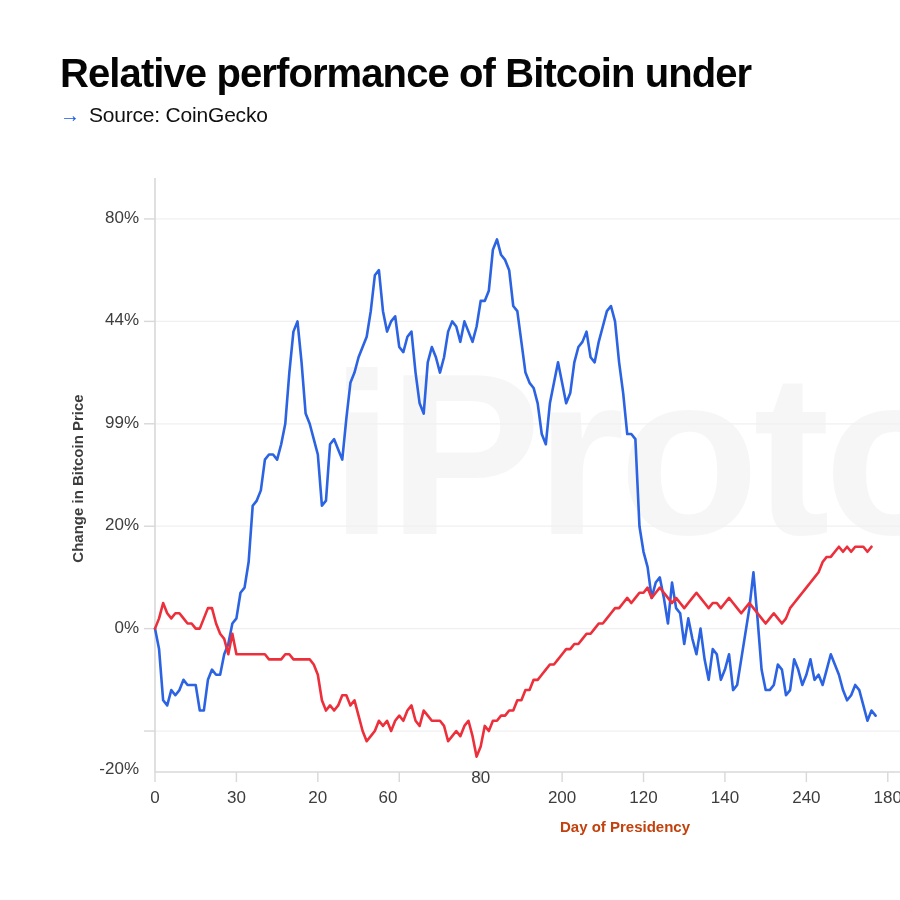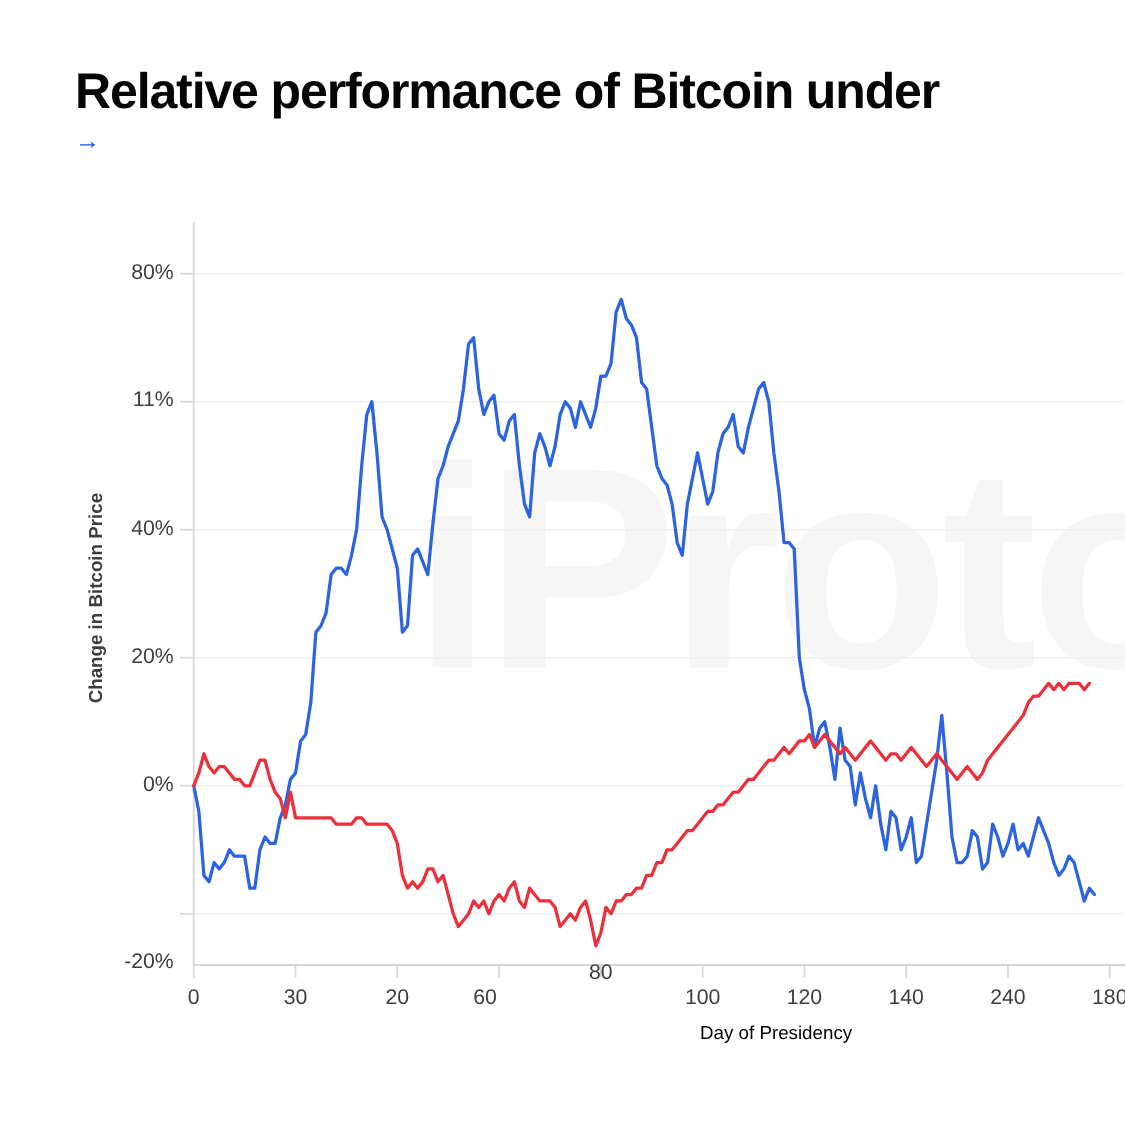--- a/index.html
+++ b/index.html
@@ -115,36 +115,37 @@
     font-size: 15px;
     font-weight: 700;
     color: #3d3d3d;
     white-space: nowrap;
   }
   #xlabel {
     position: absolute;
     left: 560px;
     top: 818px;
     font-size: 15px;
-    font-weight: 400;
-    color: #000000;
+    font-weight: 700;
+    color: #c2410c;
     white-space: nowrap;
   }
 </style>
 </head>
 <body>
 
 <div id="page">
 
   <div id="watermark">iProto</div>
 
   <div id="header">
     <h1 id="chart-title">Relative performance of Bitcoin under</h1>
     <div id="source-line">
       <span id="source-arrow">→</span>
+      <span id="source-text">Source: CoinGecko</span>
     </div>
   </div>
 
   <div id="chart-area">
     <svg id="plot-svg" width="900" height="900" viewBox="0 0 900 900">
       <g id="gridlines">
           <line x1="155" x2="900" y1="731.0344827586207" y2="731.0344827586207" stroke="#f0f0f0" stroke-width="1.2"></line>
           <line x1="144" x2="155" y1="731.0344827586207" y2="731.0344827586207" stroke="#d8d8d8" stroke-width="1.4"></line>
           <line x1="155" x2="900" y1="628.6206896551724" y2="628.6206896551724" stroke="#f0f0f0" stroke-width="1.2"></line>
           <line x1="144" x2="155" y1="628.6206896551724" y2="628.6206896551724" stroke="#d8d8d8" stroke-width="1.4"></line>
@@ -176,31 +177,31 @@
       <g id="series-layer">
           <polyline points="155.00,628.62 159.07,649.10 163.14,700.31 167.21,705.43 171.28,690.07 175.36,695.19 179.43,690.07 183.50,679.83 187.57,684.95 191.64,684.95 195.71,684.95 199.78,710.55 203.85,710.55 207.92,679.83 211.99,669.59 216.07,674.71 220.14,674.71 224.21,654.22 228.28,643.98 232.35,623.50 236.42,618.38 240.49,592.78 244.56,587.66 248.63,562.05 252.70,505.72 256.78,500.60 260.85,490.36 264.92,459.64 268.99,454.52 273.06,454.52 277.13,459.64 281.20,444.28 285.27,423.79 289.34,372.59 293.42,331.62 297.49,321.38 301.56,362.34 305.63,413.55 309.70,423.79 313.77,439.16 317.84,454.52 321.91,505.72 325.98,500.60 330.05,444.28 334.13,439.16 338.20,449.40 342.27,459.64 346.34,418.67 350.41,382.83 354.48,372.59 358.55,357.22 362.62,346.98 366.69,336.74 370.77,311.14 374.84,275.29 378.91,270.17 382.98,311.14 387.05,331.62 391.12,321.38 395.19,316.26 399.26,346.98 403.33,352.10 407.40,336.74 411.48,331.62 415.55,372.59 419.62,403.31 423.69,413.55 427.76,362.34 431.83,346.98 435.90,357.22 439.97,372.59 444.04,357.22 448.11,331.62 452.19,321.38 456.26,326.50 460.33,341.86 464.40,321.38 468.47,331.62 472.54,341.86 476.61,326.50 480.68,300.90 484.75,300.90 488.83,290.66 492.90,249.69 496.97,239.45 501.04,254.81 505.11,259.93 509.18,270.17 513.25,306.02 517.32,311.14 521.39,341.86 525.46,372.59 529.54,382.83 533.61,387.95 537.68,403.31 541.75,434.03 545.82,444.28 549.89,403.31 553.96,382.83 558.03,362.34 562.10,382.83 566.17,403.31 570.25,393.07 574.32,362.34 578.39,346.98 582.46,341.86 586.53,331.62 590.60,357.22 594.67,362.34 598.74,341.86 602.81,326.50 606.89,311.14 610.96,306.02 615.03,321.38 619.10,362.34 623.17,393.07 627.24,434.03 631.31,434.03 635.38,439.16 639.45,526.21 643.52,551.81 647.60,567.17 651.67,597.90 655.74,582.53 659.81,577.41 663.88,597.90 667.95,623.50 672.02,582.53 676.09,608.14 680.16,613.26 684.23,643.98 688.31,618.38 692.38,638.86 696.45,654.22 700.52,628.62 704.59,659.34 708.66,679.83 712.73,649.10 716.80,654.22 720.87,679.83 724.95,669.59 729.02,654.22 733.09,690.07 737.16,684.95 741.23,659.34 745.30,633.74 749.37,608.14 753.44,572.29 757.51,618.38 761.58,669.59 765.66,690.07 769.73,690.07 773.80,684.95 777.87,664.47 781.94,669.59 786.01,695.19 790.08,690.07 794.15,659.34 798.22,669.59 802.30,684.95 806.37,674.71 810.44,659.34 814.51,679.83 818.58,674.71 822.65,684.95 826.72,669.59 830.79,654.22 834.86,664.47 838.93,674.71 843.01,690.07 847.08,700.31 851.15,695.19 855.22,684.95 859.29,690.07 863.36,705.43 867.43,720.79 871.50,710.55 875.57,715.67 879.64,NaN 883.72,NaN 887.79,NaN 891.86,NaN 895.93,NaN 900.00,NaN" fill="none" stroke="#2b63e3" stroke-width="2.6" stroke-linejoin="round" stroke-linecap="round"></polyline>
           <polyline points="155.00,628.62 159.07,618.38 163.14,603.02 167.21,613.26 171.28,618.38 175.36,613.26 179.43,613.26 183.50,618.38 187.57,623.50 191.64,623.50 195.71,628.62 199.78,628.62 203.85,618.38 207.92,608.14 211.99,608.14 216.07,623.50 220.14,633.74 224.21,638.86 228.28,654.22 232.35,633.74 236.42,654.22 240.49,654.22 244.56,654.22 248.63,654.22 252.70,654.22 256.78,654.22 260.85,654.22 264.92,654.22 268.99,659.34 273.06,659.34 277.13,659.34 281.20,659.34 285.27,654.22 289.34,654.22 293.42,659.34 297.49,659.34 301.56,659.34 305.63,659.34 309.70,659.34 313.77,664.47 317.84,674.71 321.91,700.31 325.98,710.55 330.05,705.43 334.13,710.55 338.20,705.43 342.27,695.19 346.34,695.19 350.41,705.43 354.48,700.31 358.55,715.67 362.62,731.03 366.69,741.28 370.77,736.16 374.84,731.03 378.91,720.79 382.98,725.91 387.05,720.79 391.12,731.03 395.19,720.79 399.26,715.67 403.33,720.79 407.40,710.55 411.48,705.43 415.55,720.79 419.62,725.91 423.69,710.55 427.76,715.67 431.83,720.79 435.90,720.79 439.97,720.79 444.04,725.91 448.11,741.28 452.19,736.16 456.26,731.03 460.33,736.16 464.40,725.91 468.47,720.79 472.54,736.16 476.61,756.64 480.68,746.40 484.75,725.91 488.83,731.03 492.90,720.79 496.97,720.79 501.04,715.67 505.11,715.67 509.18,710.55 513.25,710.55 517.32,700.31 521.39,700.31 525.46,690.07 529.54,690.07 533.61,679.83 537.68,679.83 541.75,674.71 545.82,669.59 549.89,664.47 553.96,664.47 558.03,659.34 562.10,654.22 566.17,649.10 570.25,649.10 574.32,643.98 578.39,643.98 582.46,638.86 586.53,633.74 590.60,633.74 594.67,628.62 598.74,623.50 602.81,623.50 606.89,618.38 610.96,613.26 615.03,608.14 619.10,608.14 623.17,603.02 627.24,597.90 631.31,603.02 635.38,597.90 639.45,592.78 643.52,592.78 647.60,587.66 651.67,597.90 655.74,592.78 659.81,587.66 663.88,592.78 667.95,597.90 672.02,603.02 676.09,597.90 680.16,603.02 684.23,608.14 688.31,603.02 692.38,597.90 696.45,592.78 700.52,597.90 704.59,603.02 708.66,608.14 712.73,603.02 716.80,603.02 720.87,608.14 724.95,603.02 729.02,597.90 733.09,603.02 737.16,608.14 741.23,613.26 745.30,608.14 749.37,603.02 753.44,608.14 757.51,613.26 761.58,618.38 765.66,623.50 769.73,618.38 773.80,613.26 777.87,618.38 781.94,623.50 786.01,618.38 790.08,608.14 794.15,603.02 798.22,597.90 802.30,592.78 806.37,587.66 810.44,582.53 814.51,577.41 818.58,572.29 822.65,562.05 826.72,556.93 830.79,556.93 834.86,551.81 838.93,546.69 843.01,551.81 847.08,546.69 851.15,551.81 855.22,546.69 859.29,546.69 863.36,546.69 867.43,551.81 871.50,546.69 875.57,NaN 879.64,NaN 883.72,NaN 887.79,NaN 891.86,NaN 895.93,NaN 900.00,NaN" fill="none" stroke="#ec2f3a" stroke-width="2.6" stroke-linejoin="round" stroke-linecap="round"></polyline>
         </g>
     </svg>
 
     <div id="ytick-layer">
         <div class="ytick-label" style="left: 40px; width: 99px; top: 759px;">-20%</div>
         <div class="ytick-label" style="left: 40px; width: 99px; top: 617.621px;">0%</div>
         <div class="ytick-label" style="left: 40px; width: 99px; top: 515.207px;">20%</div>
-        <div class="ytick-label" style="left: 40px; width: 99px; top: 412.793px;">40%</div>
-        <div class="ytick-label" style="left: 40px; width: 99px; top: 310.379px;">11%</div>
+        <div class="ytick-label" style="left: 40px; width: 99px; top: 412.793px;">99%</div>
+        <div class="ytick-label" style="left: 40px; width: 99px; top: 310.379px;">44%</div>
         <div class="ytick-label" style="left: 40px; width: 99px; top: 207.966px;">80%</div>
       </div>
     <div id="xtick-layer">
         <div class="xtick-label" style="left: 115px; width: 80px; top: 788px;">0</div>
         <div class="xtick-label" style="left: 196.421px; width: 80px; top: 788px;">30</div>
         <div class="xtick-label" style="left: 277.842px; width: 80px; top: 788px;">20</div>
         <div class="xtick-label" style="left: 348px; width: 80px; top: 788px;">60</div>
         <div class="xtick-label" style="left: 440.683px; width: 80px; top: 768px;">80</div>
-        <div class="xtick-label" style="left: 522.104px; width: 80px; top: 788px;">100</div>
+        <div class="xtick-label" style="left: 522.104px; width: 80px; top: 788px;">200</div>
         <div class="xtick-label" style="left: 603.525px; width: 80px; top: 788px;">120</div>
         <div class="xtick-label" style="left: 684.945px; width: 80px; top: 788px;">140</div>
         <div class="xtick-label" style="left: 766.366px; width: 80px; top: 788px;">240</div>
         <div class="xtick-label" style="left: 847.787px; width: 80px; top: 788px;">180</div>
       </div>
 
     <div id="ylabel">Change in Bitcoin Price</div>
     <div id="xlabel">Day of Presidency</div>
   </div>
 

